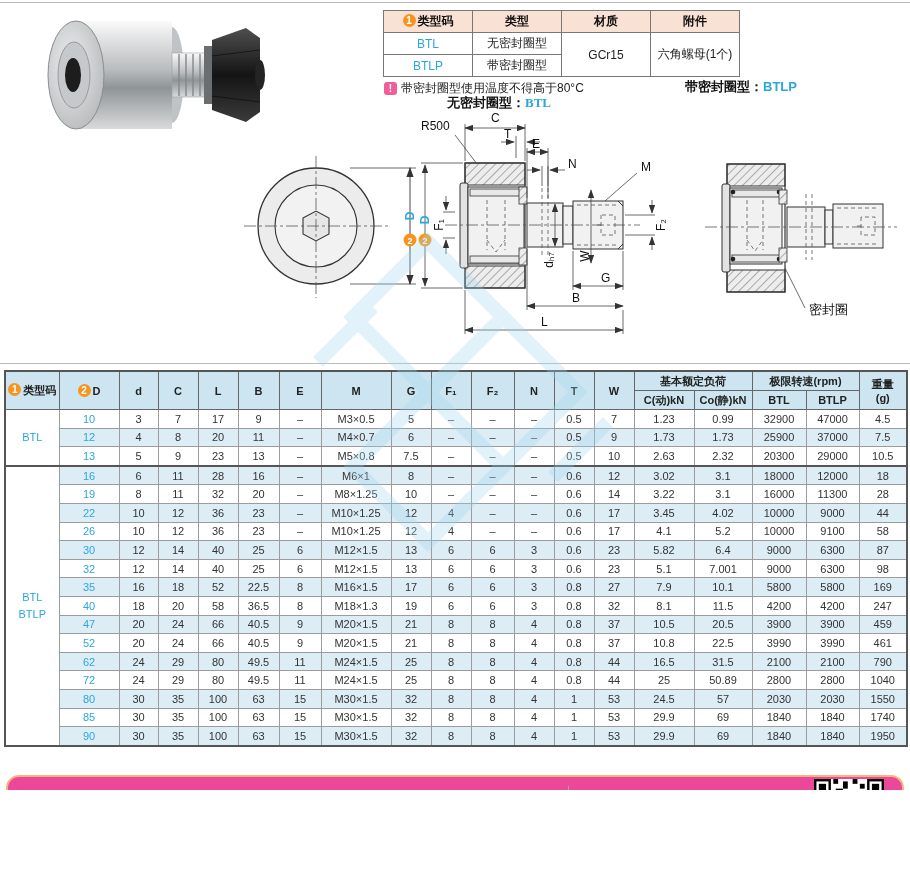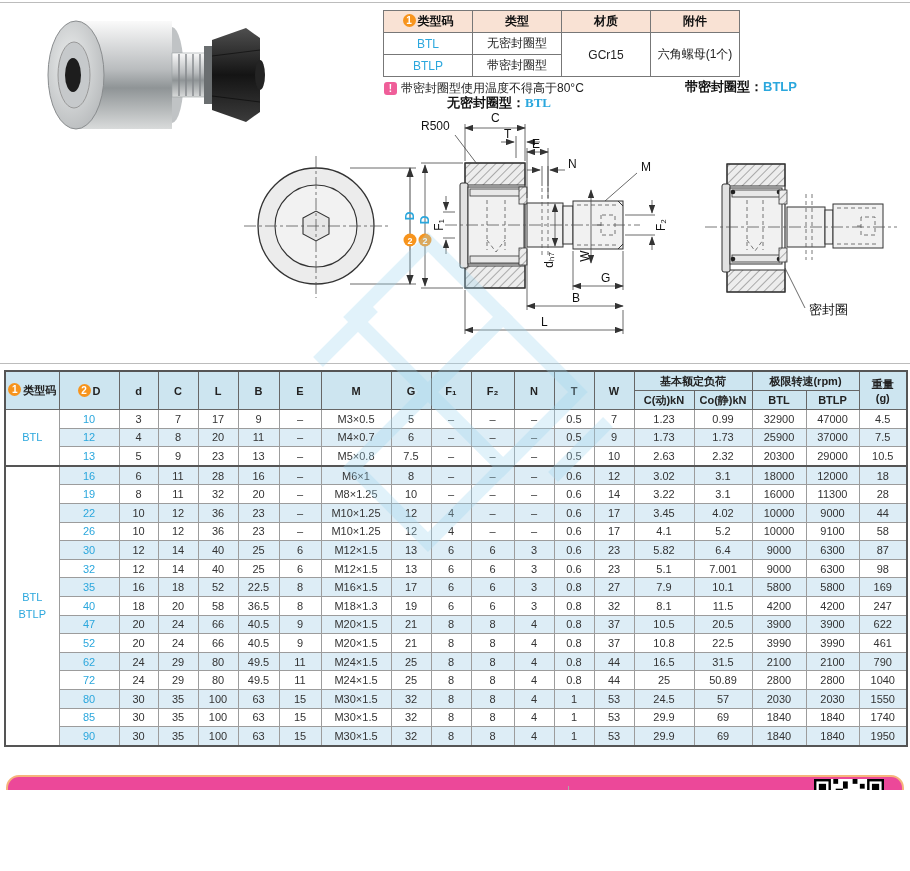--- a/index.html
+++ b/index.html
@@ -558,21 +558,21 @@
           <td>21</td>
           <td>8</td>
           <td>8</td>
           <td>4</td>
           <td>0.8</td>
           <td>37</td>
           <td>10.5</td>
           <td>20.5</td>
           <td>3900</td>
           <td>3900</td>
-          <td>622</td>
+          <td>459</td>
         </tr>
         <tr>
           <td class="dcol">52</td>
           <td>20</td>
           <td>24</td>
           <td>66</td>
           <td>40.5</td>
           <td>9</td>
           <td>M20×1.5</td>
           <td>21</td>

